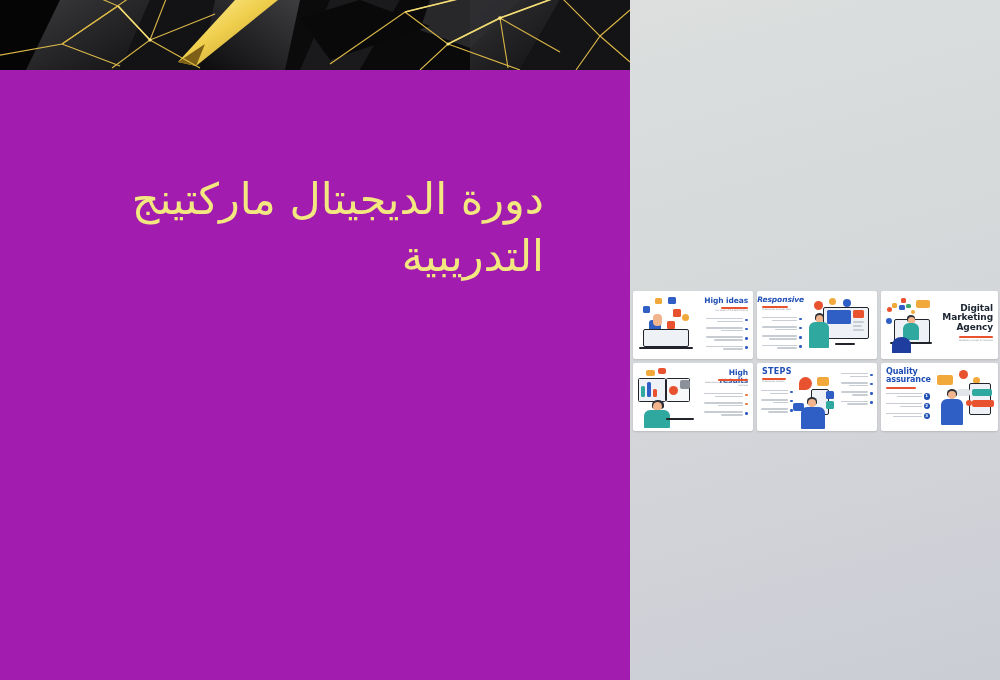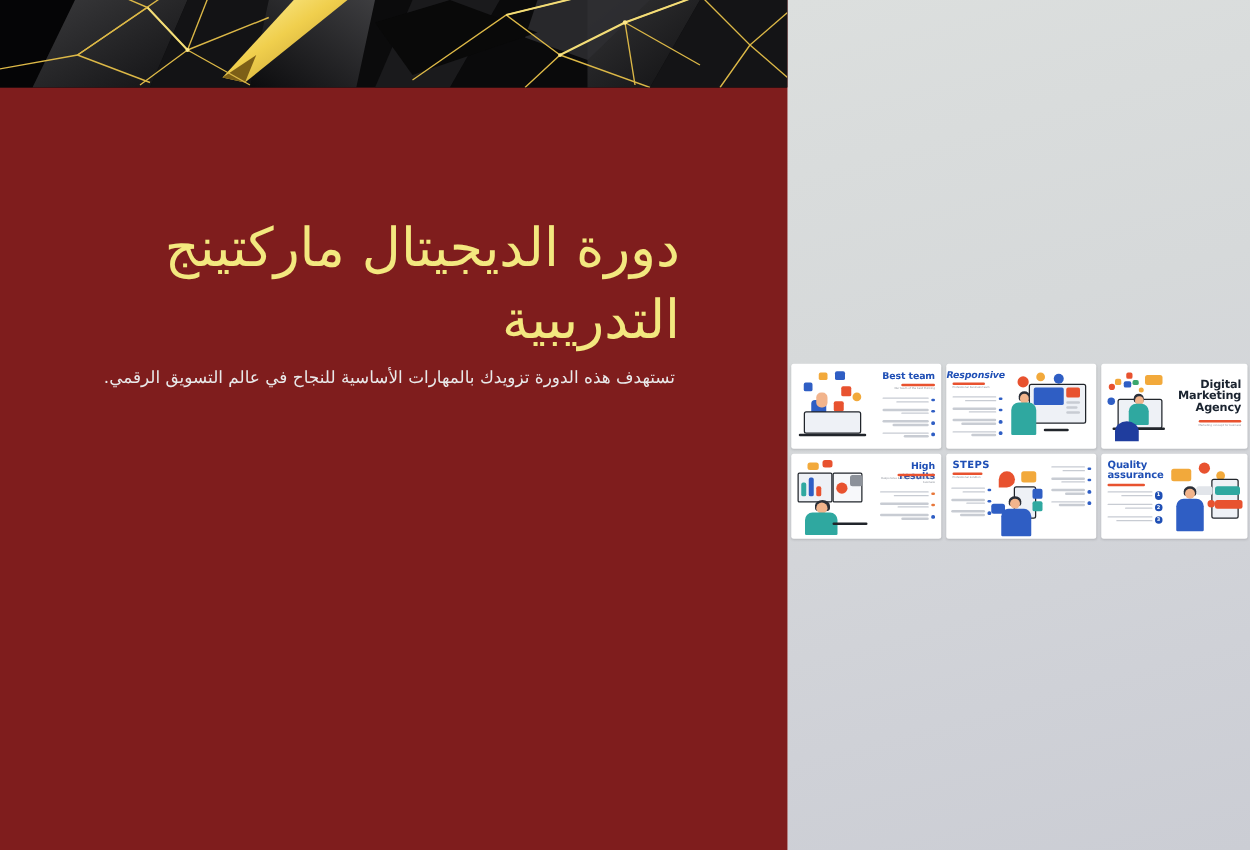--- a/index.html
+++ b/index.html
@@ -138,21 +138,21 @@
   }
   .person { position: absolute; border-radius: 6px 6px 1px 1px; }
   .head { position: absolute; border-radius: 50%; background: #f2b48c; }
   .hair { position: absolute; border-radius: 50% 50% 30% 30%; background: #2b2f38; }
 
   
   .right-panel {
     position: relative;
     width: 630px;
     height: 680px;
-    background: #7f1d1d;
+    background: #a21caf;
     flex: none;
     overflow: hidden;
   }
 
   .banner {
     position: absolute;
     top: 0; left: 0;
     width: 630px;
     height: 70px;
     background: #0b0b0c;
@@ -292,21 +292,21 @@
           <div class="sq" style="left:36px;top:13px;width:8px;height:8px;background:#e8522f;"></div>
           <div class="ci" style="left:45px;top:18px;width:7px;height:7px;background:#f2a93b;"></div>
           <div class="sq" style="left:30px;top:25px;width:8px;height:8px;background:#e8522f;"></div>
 
           <div class="sq" style="left:12px;top:24px;width:12px;height:18px;background:#2f5ec4;border-radius:3px;"></div>
           <div class="sq" style="left:16px;top:18px;width:9px;height:12px;background:#f2b48c;border-radius:4px;"></div>
 
           <div class="monitor" style="left:6px;top:33px;width:44px;height:16px;"></div>
           <div class="laptop-base" style="left:2px;top:51px;width:54px;"></div>
         </div>
-        <div class="t-title" style="right:5px;top:6px;width:44px;text-align:right;font-size:7.5px;color:#1f4fb5;">Best team</div>
+        <div class="t-title" style="right:5px;top:6px;width:44px;text-align:right;font-size:7.5px;color:#1f4fb5;">High ideas</div>
         <div class="t-rule" style="right:5px;top:16px;width:27px;"></div>
         <div class="t-sub" style="right:5px;top:19px;width:42px;text-align:right;">Our team of the best thinking</div>
         <div class="t-lines" style="right:5px;top:27px;width:42px;">
           <div class="t-bullet-row">
               <span class="t-dot"></span>
               <span class="t-bullet-lines">
                 <i></i>
                 <i style="width:70%"></i>
               </span>
             </div>
@@ -554,18 +554,17 @@
         </g>
 
         <circle cx="150" cy="40" r="1.6" fill="#ffe98a"></circle>
         <circle cx="500" cy="18" r="1.8" fill="#ffe98a"></circle>
         <circle cx="448" cy="44" r="1.5" fill="#ffe98a"></circle>
       </svg>
     </div>
 
     <div class="hero">
       <h1 class="hero-title">دورة الديجيتال ماركتينج التدريبية</h1>
-      <p class="hero-sub">تستهدف هذه الدورة تزويدك بالمهارات الأساسية للنجاح في عالم التسويق الرقمي.</p>
     </div>
 
   </div>
 
 </div>
 
 </body></html>

